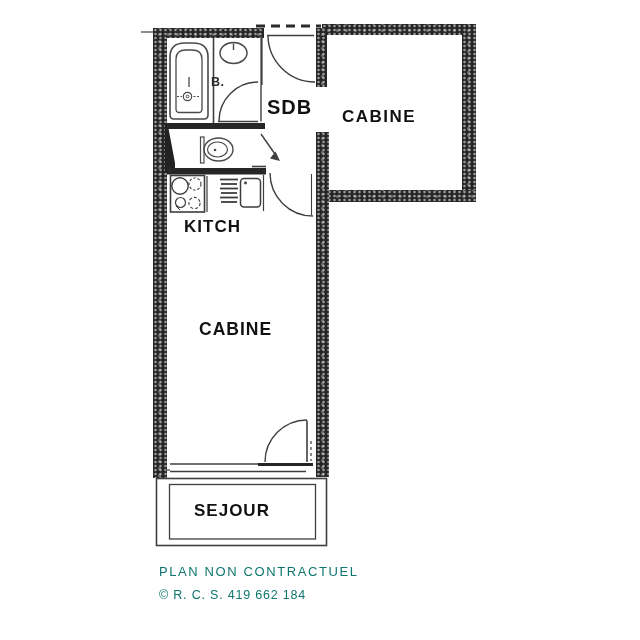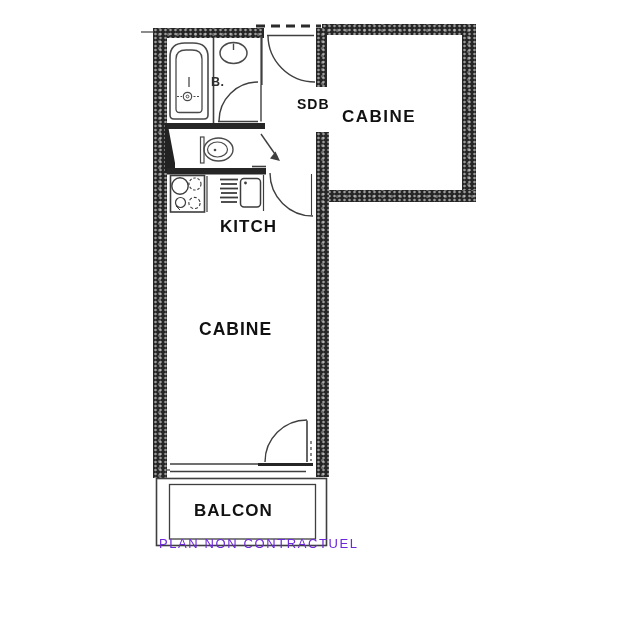--- a/index.html
+++ b/index.html
@@ -26,32 +26,32 @@
     background-color:#222;
     clip-path:polygon(0 0, 25% 0, 100% 80%, 100% 100%, 0 100%);
   }
   svg.linework{position:absolute;left:0;top:0;}
   .room-label{
     position:absolute;
     font-weight:bold;
     color:#111;
     white-space:nowrap;
   }
-  .lbl-sdb{left:267px;top:96px;font-size:14px;letter-spacing:1px;margin-left:30px;}
+  .lbl-sdb{left:267px;top:96px;font-size:20px;letter-spacing:1px;}
   .lbl-cabine{left:342px;top:107px;font-size:17px;letter-spacing:1.5px;}
-  .lbl-kitch{left:184px;top:217px;font-size:17px;letter-spacing:1px;margin-left:36px;}
+  .lbl-kitch{left:184px;top:217px;font-size:17px;letter-spacing:1px;}
   .lbl-sejour{left:199px;top:319px;font-size:17.5px;letter-spacing:1px;}
   .lbl-balcon{left:194px;top:501px;font-size:17px;letter-spacing:1px;}
   .lbl-b{
     position:absolute;left:211px;top:75px;
     font-size:12.5px;font-weight:600;color:#2e2e2e;letter-spacing:.5px;
   }
   .footer{
-    position:absolute;left:159px;top:536px;width:420px;
-    color:#6d28d9;
+    position:absolute;left:159px;top:564px;width:420px;
+    color:#0f766e;
   }
   .footer .line1{
     font-size:13px;letter-spacing:1.6px;margin:0 0 9px 0;white-space:nowrap;
   }
   .footer .line2{
     font-size:12.5px;letter-spacing:.8px;white-space:nowrap;
   }
 </style>
 </head>
 <body>
@@ -163,20 +163,21 @@
         <circle cx="245.5" cy="183" r="1.4" fill="#3d3d3d" stroke="none"></circle>
         <path d="M263.5,175 V211" stroke-width="1.2"></path>
       </g>
     </g>
   </svg>
 
   <div class="room-label lbl-sdb">SDB</div>
   <div class="room-label lbl-cabine">CABINE</div>
   <div class="room-label lbl-kitch">KITCH</div>
   <div class="room-label lbl-sejour">CABINE</div>
-  <div class="room-label lbl-balcon">BALCON</div>
+  <div class="room-label lbl-balcon">SEJOUR</div>
   <div class="lbl-b">B.</div>
 
   <div class="footer">
     <div class="line1">PLAN NON CONTRACTUEL</div>
+    <div class="line2">© R. C. S. 419 662 184</div>
   </div>
 
 </div>
 
 </body></html>

